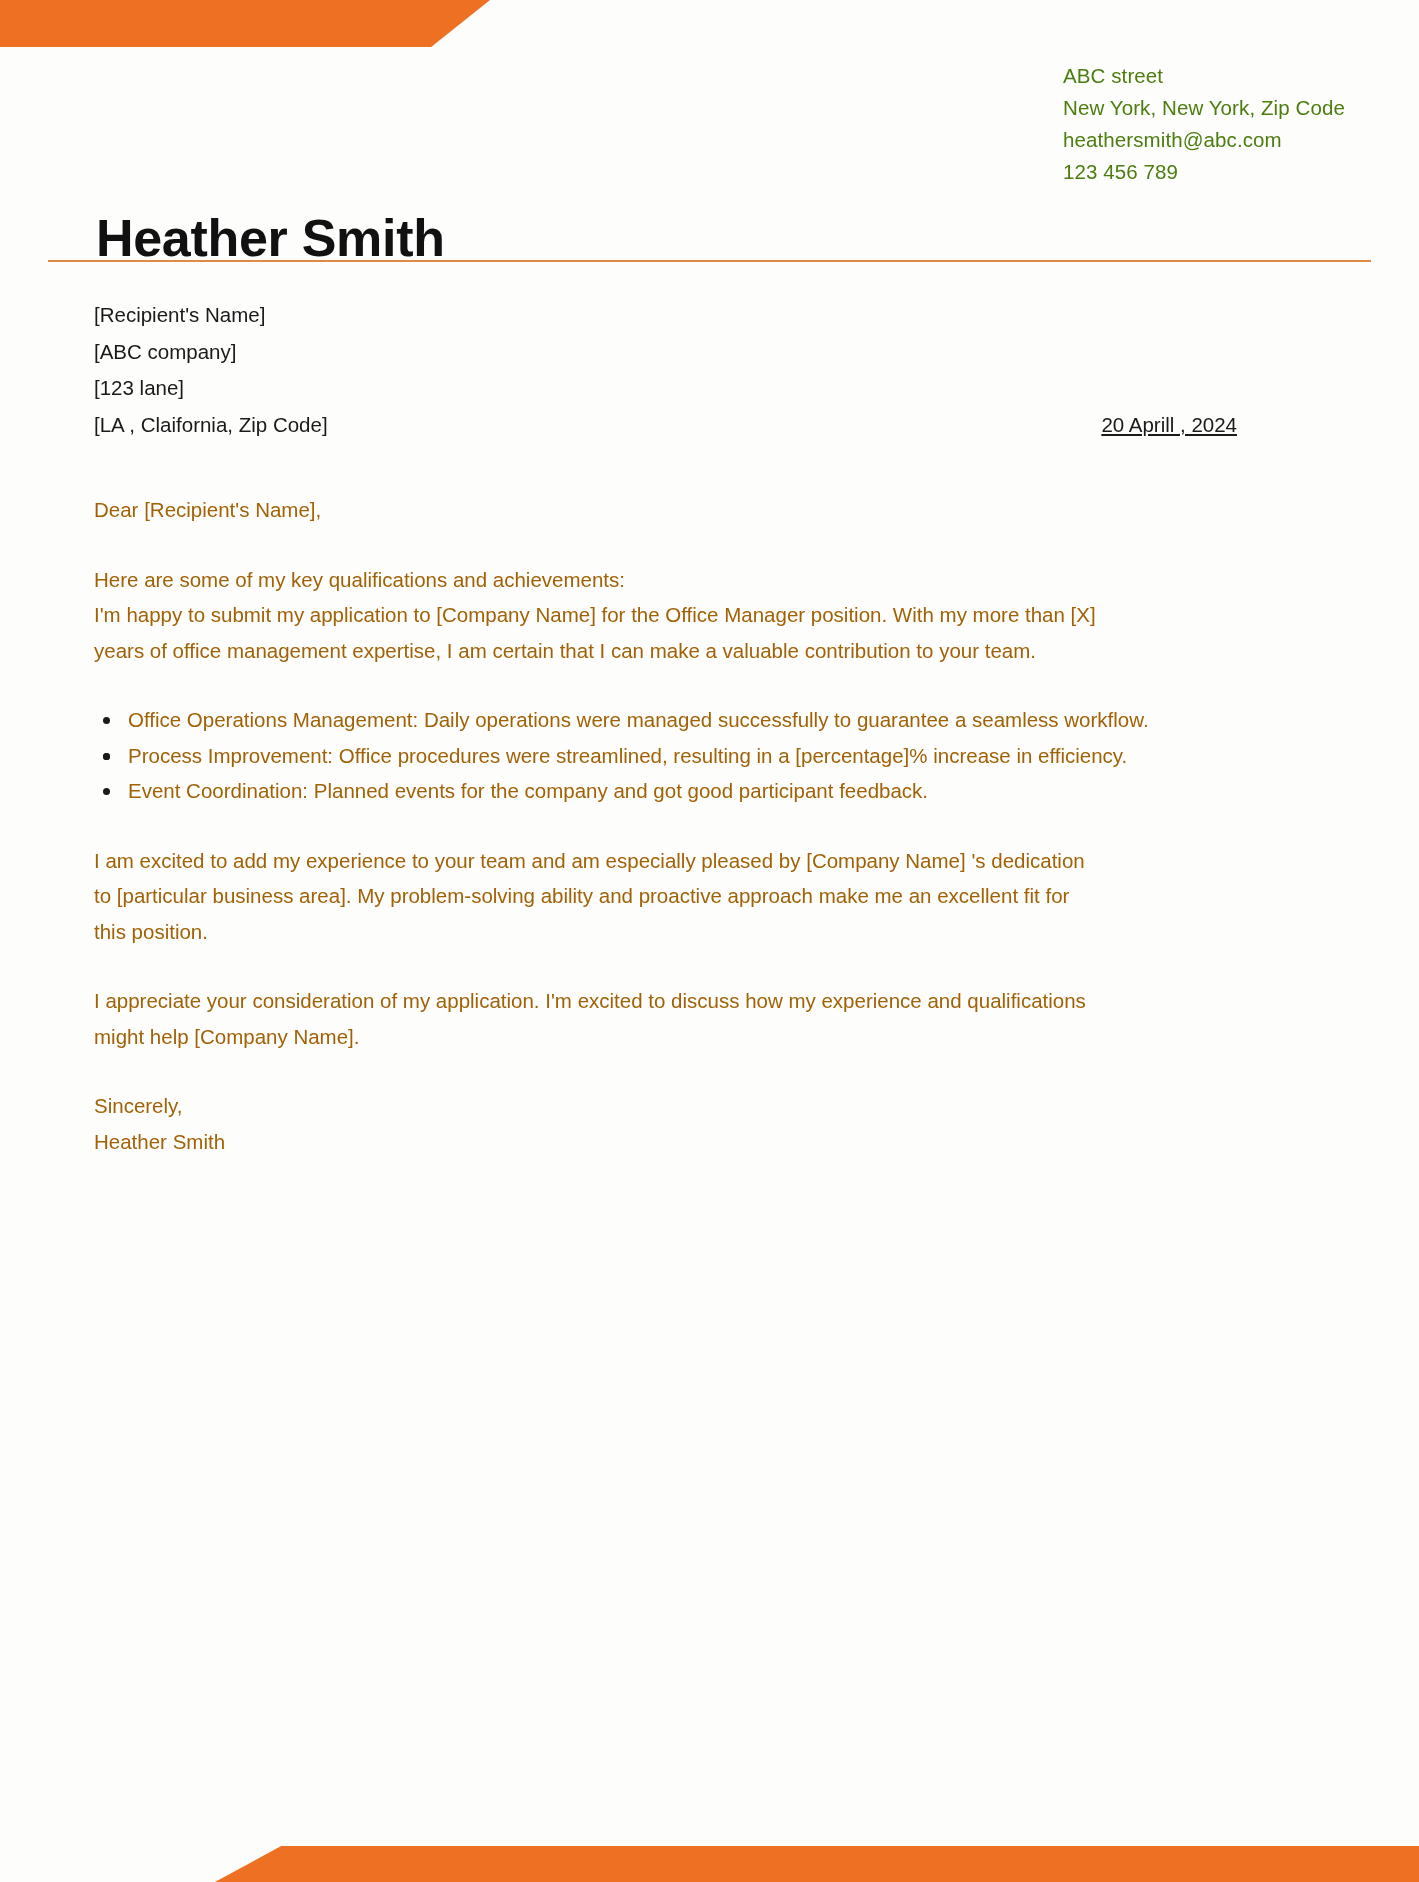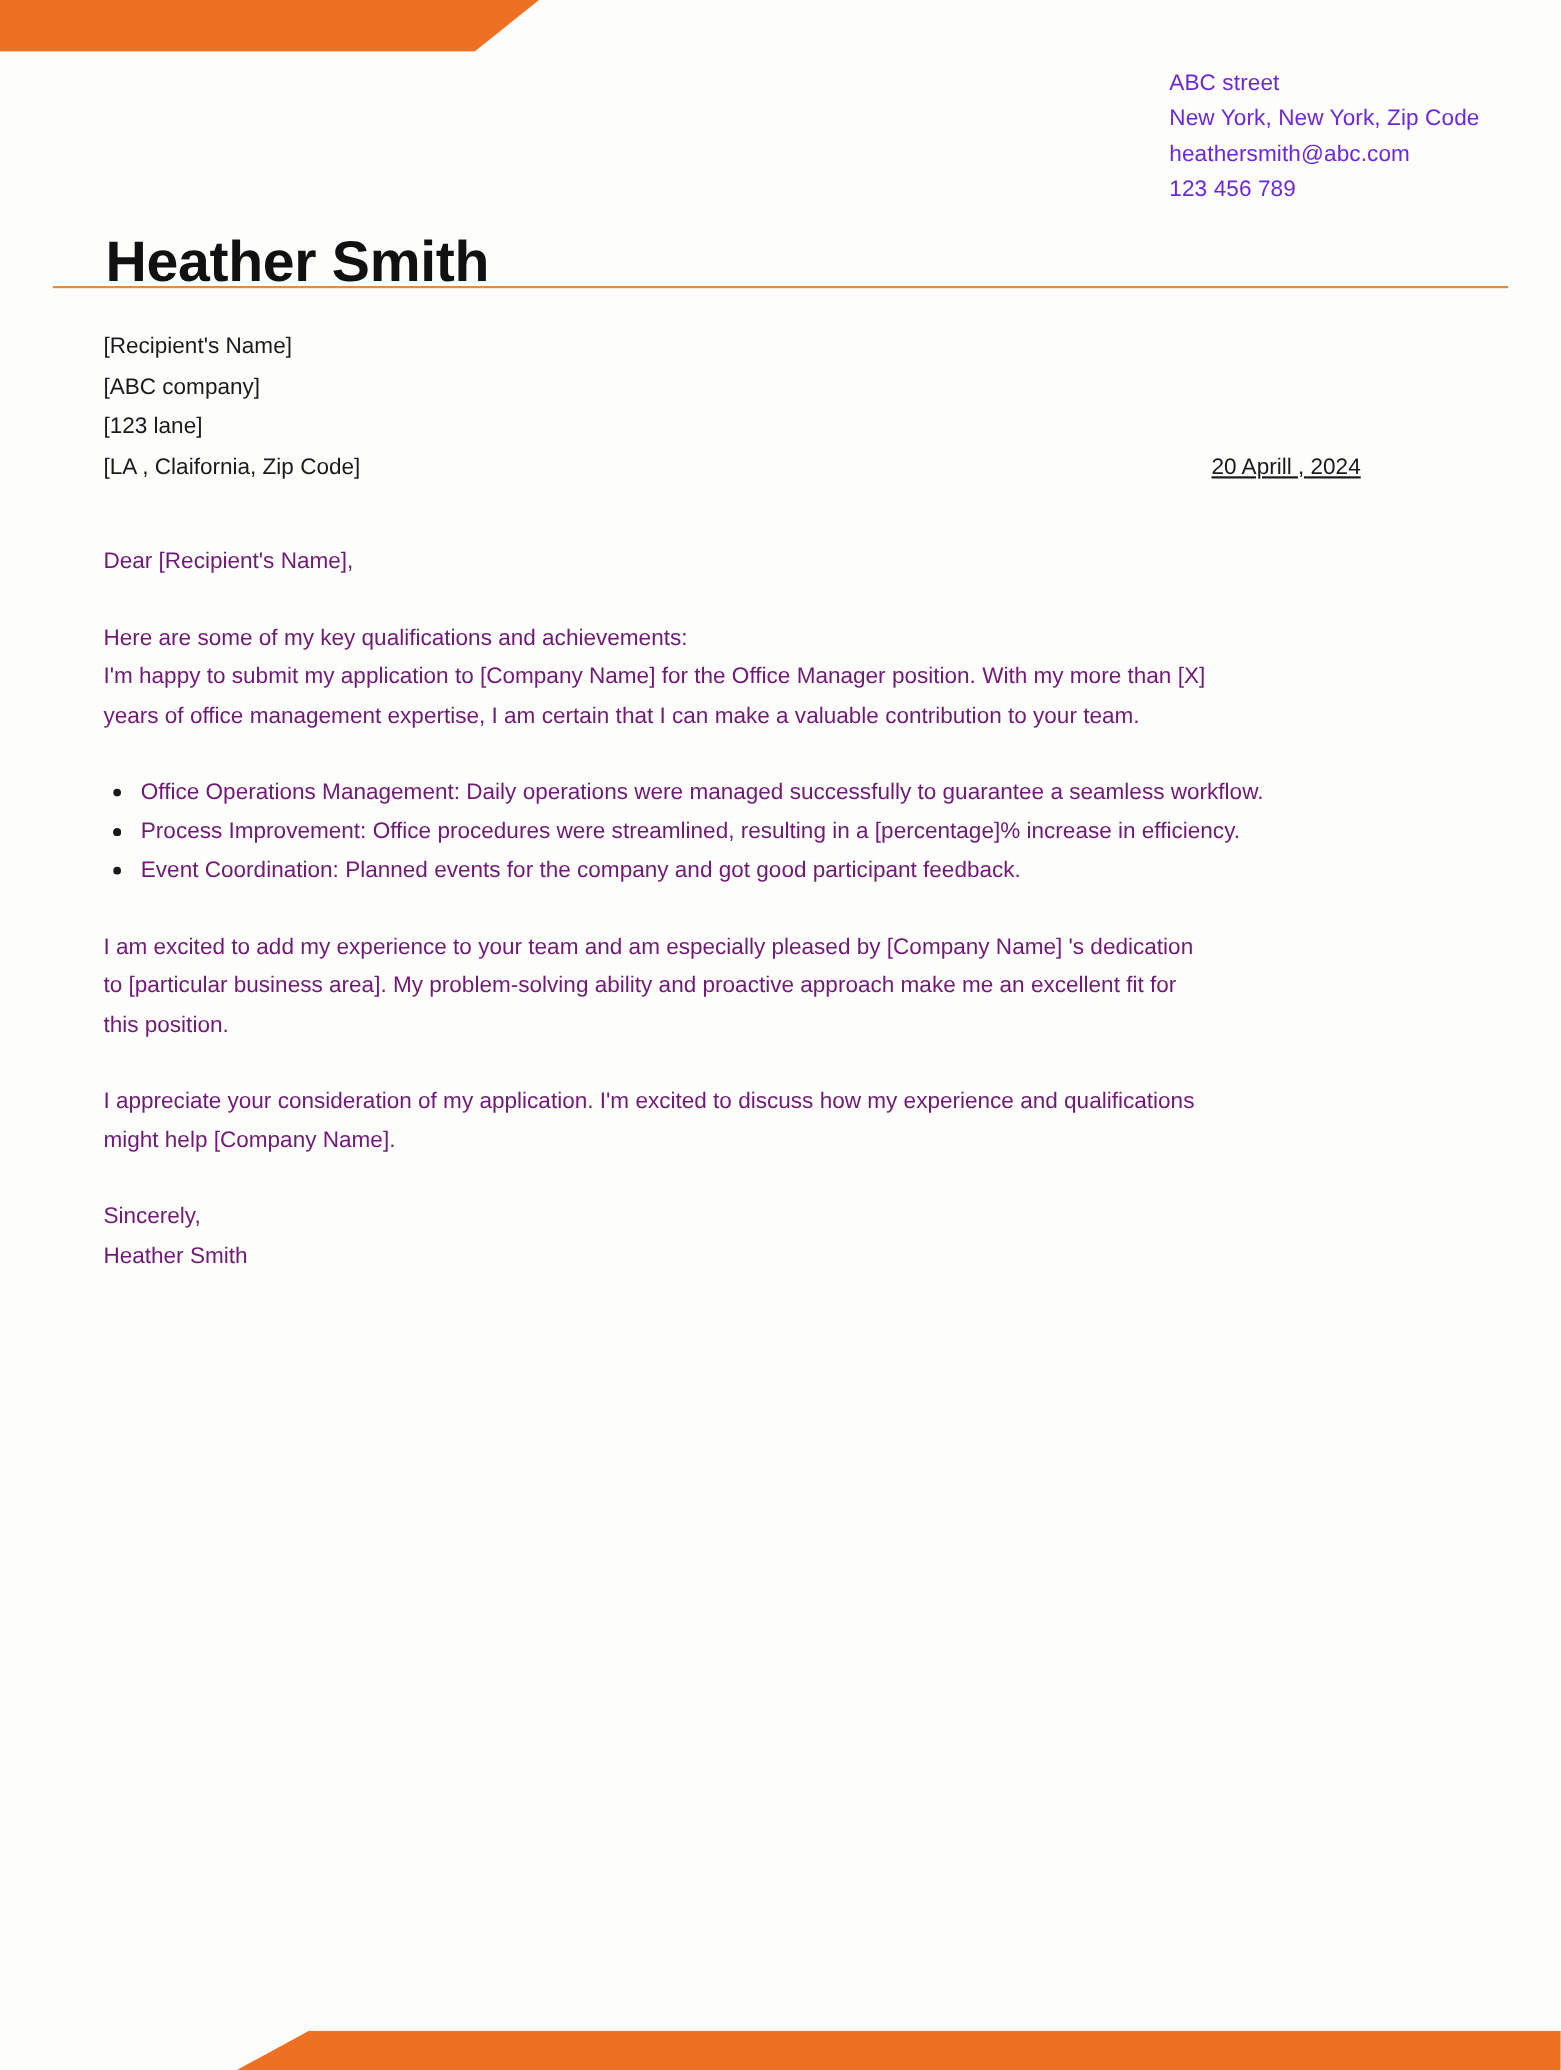--- a/index.html
+++ b/index.html
@@ -49,21 +49,21 @@
     padding: 0 56px 0 96px;
     box-sizing: border-box;
   }
   .contact-block {
     text-align: left;
     margin-left: auto;
     width: 300px;
     font-size: 20.5px;
     line-height: 32px;
     letter-spacing: 0.1px;
-    color: #6d28d9;
+    color: #4d7c0f;
   }
   .contact-line { white-space: nowrap; }
 
   .name-row {
     margin-top: 22px;
   }
   .applicant-name {
     font-size: 52px;
     font-weight: 700;
     letter-spacing: -0.3px;
@@ -94,21 +94,21 @@
   .date { font-size: 20.5px; line-height: 36.5px; padding-right: 88px; text-decoration: underline; }
 
   
   .letter-body {
     position: absolute;
     left: 94px;
     right: 94px;
     top: 492px;
     font-size: 20.5px;
     line-height: 35.5px;
-    color: #701a75;
+    color: #a16207;
   }
   .greeting { margin-bottom: 34px; }
   .para { margin: 0 0 34px 0; max-width: 1010px; }
   .para.intro { max-width: 1010px; }
   .lead-in { margin: 0 0 0 0; }
 
   ul.quals {
     list-style: none;
     margin: 0 0 34px 0;
     padding: 0;

